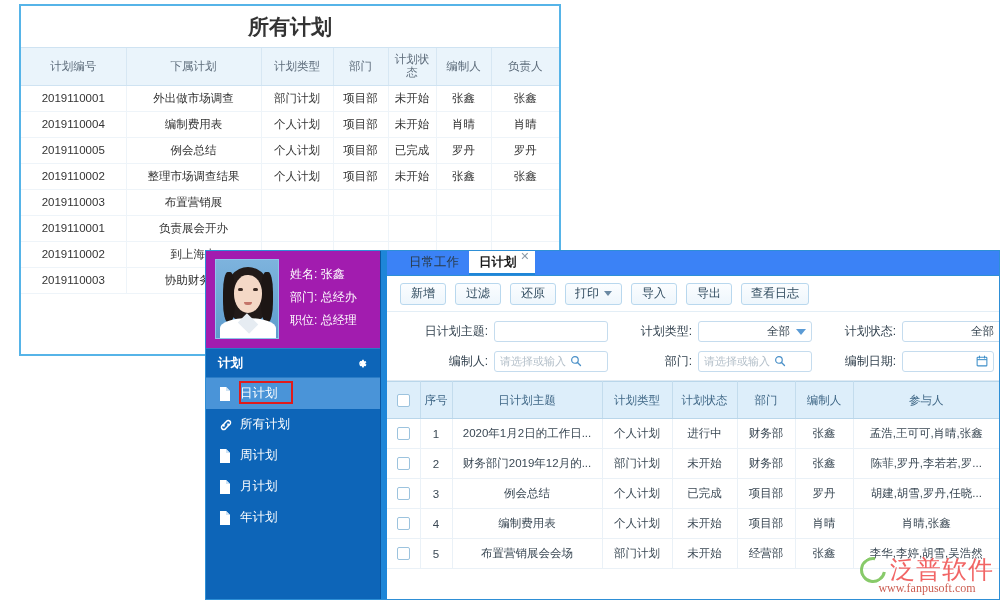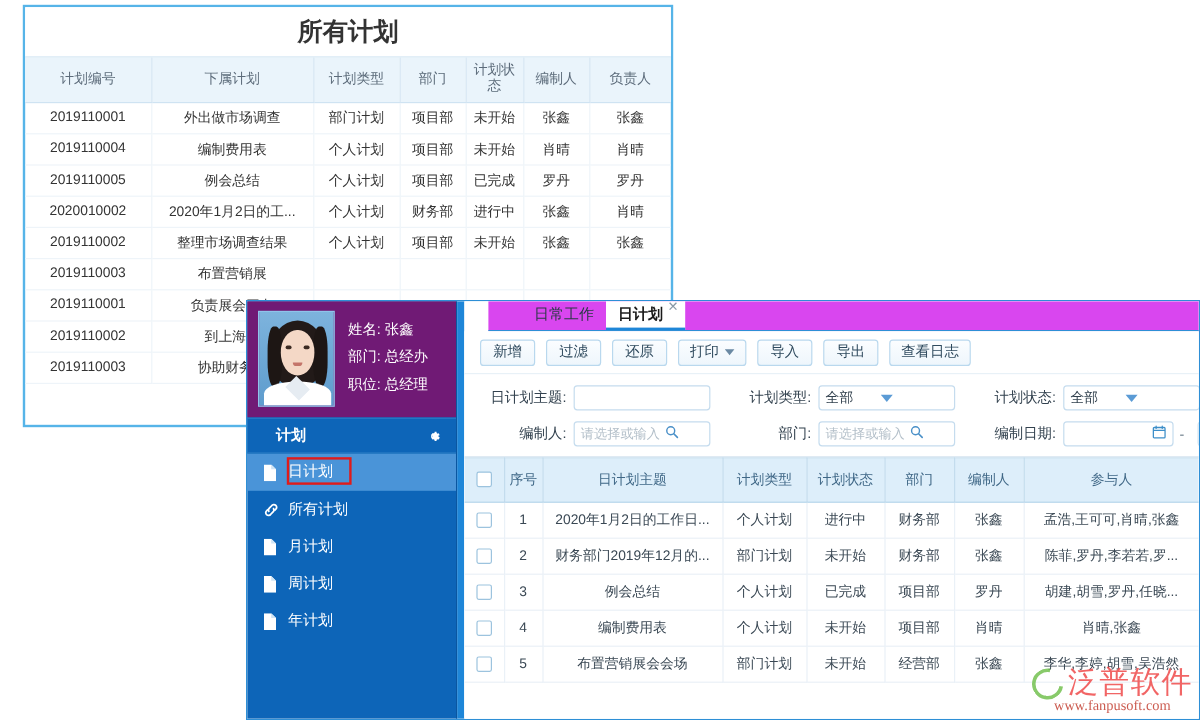--- a/index.html
+++ b/index.html
@@ -66,21 +66,21 @@
   .leftpanel {
     width: 175px; flex: 0 0 175px;
     background: #0d65b8;
     display: flex; flex-direction: column;
     border-right: 1px solid #0a56a0;
   }
   .profile {
     height: 97px;
     padding: 8px 9px;
     display: flex; align-items: flex-start; gap: 11px;
-    background: #701a75;
+    background: #a21caf;
   }
   .avatar {
     width: 64px; height: 80px; flex: 0 0 64px;
     border: 1px solid #8fc3ea;
     background: linear-gradient(#7db3dd, #5e9ccd);
     position: relative; overflow: hidden;
   }
   
   .av-hair {
     position: absolute; left: 9px; top: 7px; width: 46px; height: 55px;
@@ -111,21 +111,21 @@
   .av-collar {
     position: absolute; left: 24px; bottom: 8px; width: 16px; height: 13px;
     background: #e6ecf2; transform: rotate(45deg);
   }
   .profile-info { padding-top: 4px; }
   .profile-info div {
     color: #ffffff; font-size: 12px; line-height: 23px; white-space: nowrap;
   }
   .section-head {
     height: 30px; display: flex; align-items: center; justify-content: space-between;
-    padding: 0 12px 0 24px;
+    padding: 0 12px 0 12px;
     background: #0d65b8;
     border-top: 1px solid #2a7cc6;
     border-bottom: 1px solid #2a7cc6;
   }
   .section-head .sh-title { color: #ffffff; font-size: 12.5px; font-weight: bold; }
   .gear { width: 13px; height: 13px; position: relative; }
   .gear svg { display: block; }
   .menu { flex: 1; overflow: hidden; }
   .menu-item {
     height: 31px; display: flex; align-items: center; gap: 9px;
@@ -141,23 +141,23 @@
     pointer-events: none;
   }
   .ic { width: 12px; height: 14px; flex: 0 0 12px; position: relative; }
   .ic svg { display: block; }
 
   
   .rightpanel { flex: 1; display: flex; flex-direction: column; background: #ffffff; min-width: 0; }
   .lstrip { width: 6px; flex: 0 0 6px; background: #1e86d8; }
 
   .tabbar {
-    height: 25px; background: #d946ef;
+    height: 25px; background: #3b82f6;
     border-bottom: 1px solid #2e8fd6;
-    display: flex; align-items: flex-end; padding-left: 28px; margin-left: 20px;
+    display: flex; align-items: flex-end; padding-left: 12px;
   }
   .tab {
     height: 25px; line-height: 24px; padding: 0 10px;
     font-size: 12.5px; color: #2a3a46; cursor: pointer; position: relative;
   }
   .tab.active {
     background: #ffffff; font-weight: bold; color: #1a1a1a;
     border-bottom: 2px solid #1e86d8;
     padding-right: 18px;
   }
@@ -176,35 +176,35 @@
     border: 1px solid #b9d8ee; border-radius: 3px;
     font-size: 12px; color: #2f4a5e;
     display: inline-flex; align-items: center; justify-content: center; gap: 5px;
     cursor: pointer;
   }
   .caret {
     width: 0; height: 0; border-left: 4px solid transparent;
     border-right: 4px solid transparent; border-top: 5px solid #6a89a3;
   }
   .filters {
-    padding: 7px 0 6px 0; background: #ffffff;
+    padding: 7px 0 6px 16px; background: #ffffff;
     border-bottom: 1px solid #dfeaf3;
   }
   .frow { display: flex; align-items: center; height: 25px; padding-left: 13px; gap: 0; }
   .fld { display: flex; align-items: center; }
   .flab { font-size: 12px; color: #33424f; text-align: right; white-space: nowrap; }
   .inp {
     height: 21px; border: 1px solid #c5dcee; border-radius: 3px;
     background: #ffffff; margin-left: 6px;
     display: flex; align-items: center; padding: 0 5px;
     font-size: 11.5px; color: #333;
   }
   .inp .ph { color: #b3bfc9; font-size: 11px; }
   .inp .val { color: #33424f; font-size: 11.5px; }
-  .inp.sel { justify-content: flex-start; gap: 17px; }
+  .inp.sel { justify-content: flex-end; }
   .dd {
     width: 0; height: 0; border-left: 5px solid transparent;
     border-right: 5px solid transparent; border-top: 6px solid #5b9bd5;
     margin-left: 6px;
   }
   .magn { margin-left: 4px; }
   .cal { margin-left: auto; }
   .dash { font-size: 12px; color: #6a7b88; margin: 0 5px; }
 
   
@@ -295,29 +295,20 @@
         <tr>
           <td>2019110005</td>
           <td>例会总结</td>
           <td>个人计划</td>
           <td>项目部</td>
           <td>已完成</td>
           <td>罗丹</td>
           <td>罗丹</td>
         </tr>
         <tr>
-          <td>2020010002</td>
-          <td>2020年1月2日的工...</td>
-          <td>个人计划</td>
-          <td>财务部</td>
-          <td>进行中</td>
-          <td>张鑫</td>
-          <td>肖晴</td>
-        </tr>
-        <tr>
           <td>2019110002</td>
           <td>整理市场调查结果</td>
           <td>个人计划</td>
           <td>项目部</td>
           <td>未开始</td>
           <td>张鑫</td>
           <td>张鑫</td>
         </tr>
         <tr>
           <td>2019110003</td>
@@ -414,31 +405,31 @@
           <span class="mlabel">所有计划</span>
         </div>
 
         <div class="menu-item">
           <span class="ic">
             <svg width="12" height="14" viewBox="0 0 12 14">
                 <path fill="#ffffff" d="M1 0h6l4 4v10H1z"></path>
                 <path fill="#cfe4f5" d="M7 0l4 4H7z"></path>
               </svg>
           </span>
-          <span class="mlabel">月计划</span>
+          <span class="mlabel">周计划</span>
         </div>
 
         <div class="menu-item">
           <span class="ic">
             <svg width="12" height="14" viewBox="0 0 12 14">
                 <path fill="#ffffff" d="M1 0h6l4 4v10H1z"></path>
                 <path fill="#cfe4f5" d="M7 0l4 4H7z"></path>
               </svg>
           </span>
-          <span class="mlabel">周计划</span>
+          <span class="mlabel">月计划</span>
         </div>
 
 
         <div class="menu-item">
           <span class="ic">
             <svg width="12" height="14" viewBox="0 0 12 14">
                 <path fill="#ffffff" d="M1 0h6l4 4v10H1z"></path>
                 <path fill="#cfe4f5" d="M7 0l4 4H7z"></path>
               </svg>
           </span>

